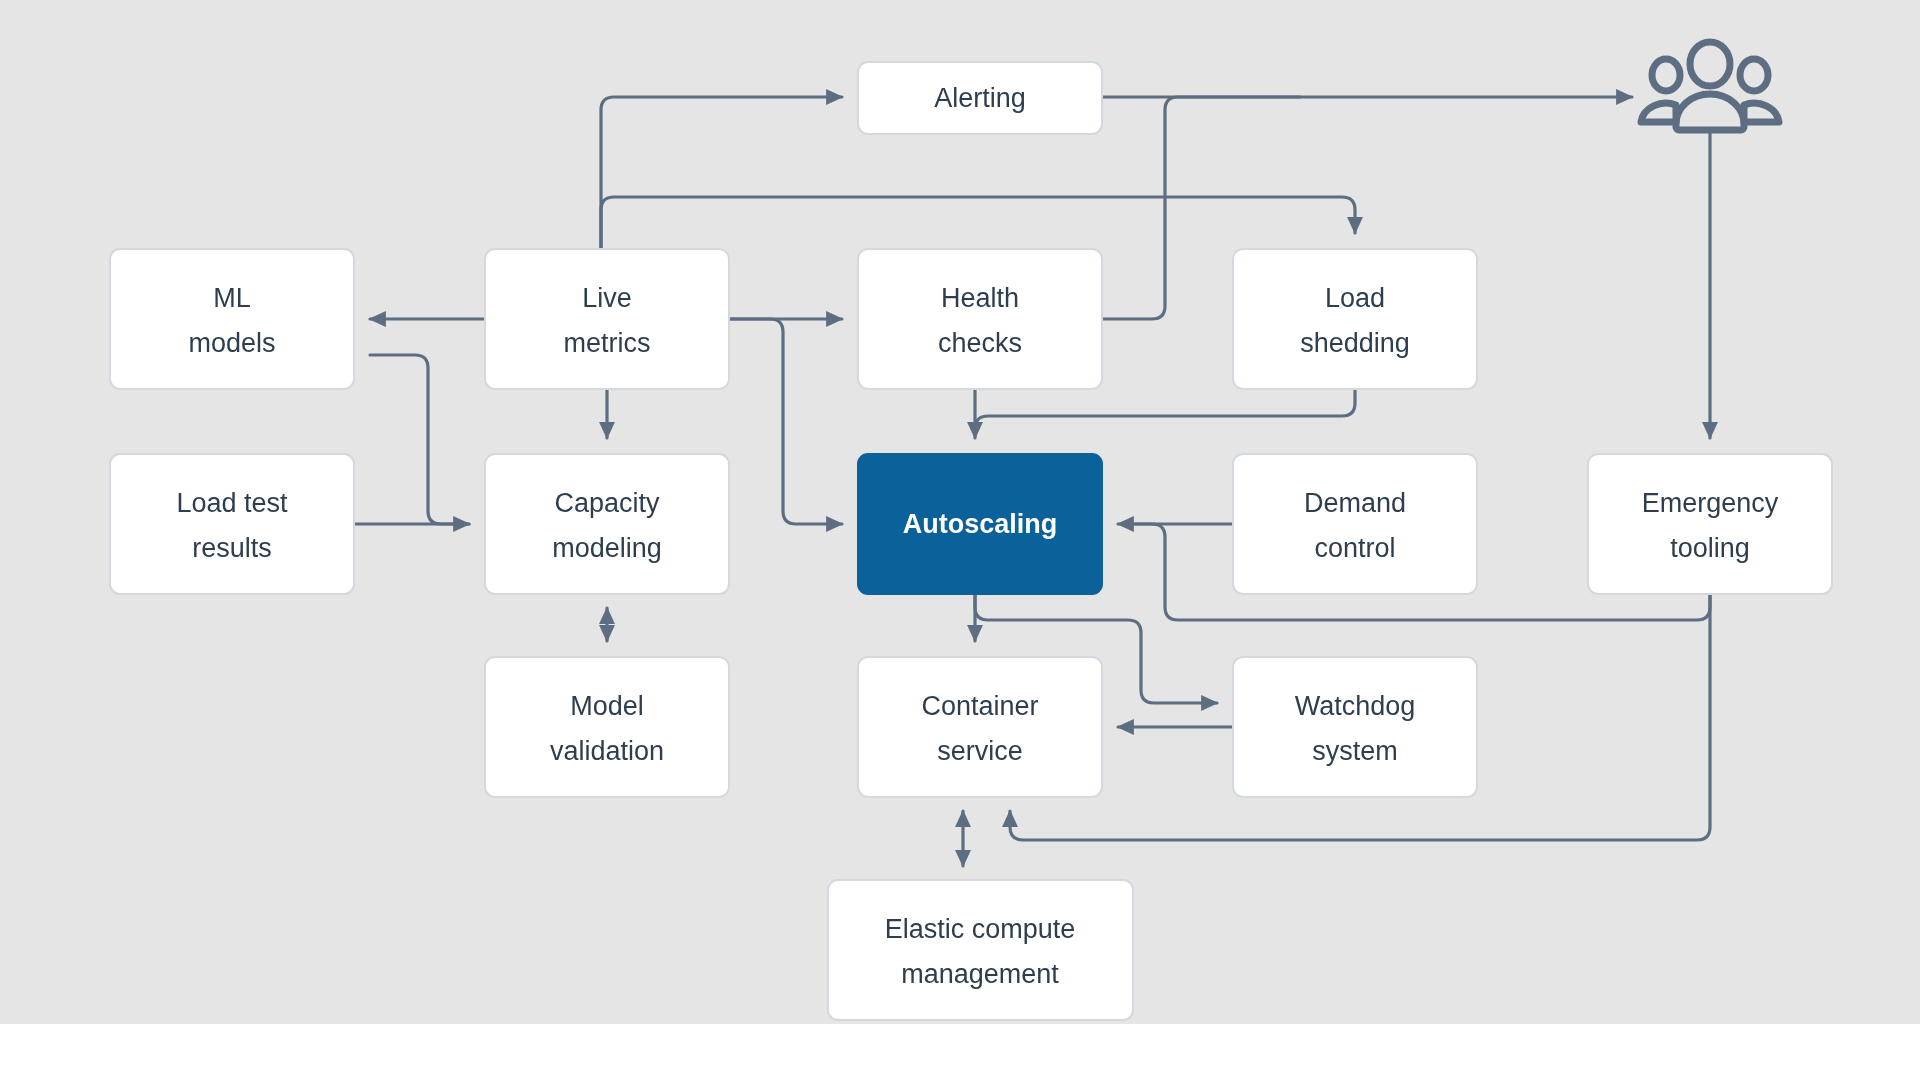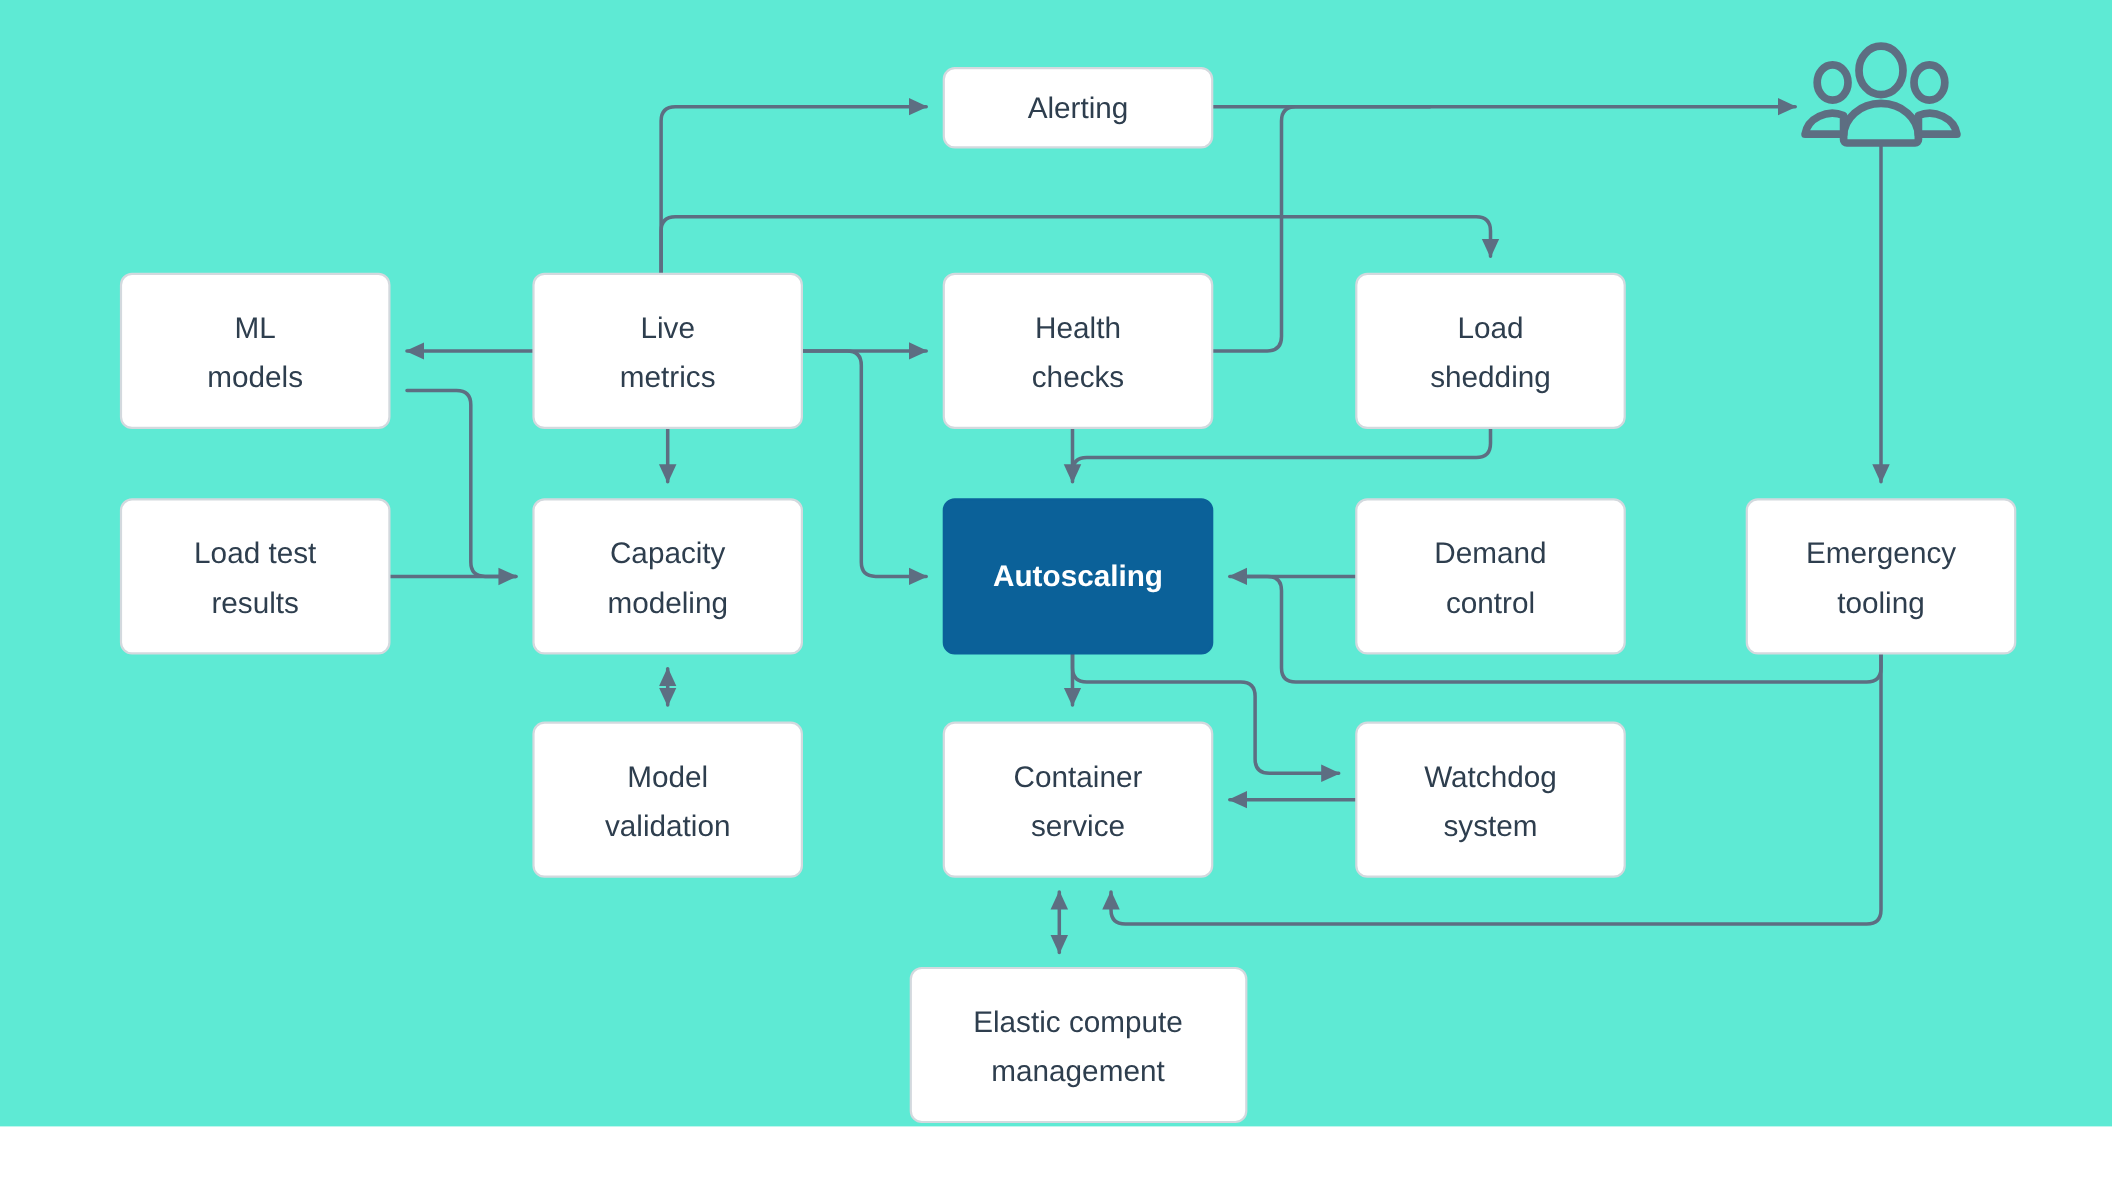--- a/index.html
+++ b/index.html
@@ -10,21 +10,21 @@
   body {
     width: 1920px;
     height: 1080px;
     overflow: hidden;
     font-family: "Liberation Sans", sans-serif;
   }
   #diagram-root {
     position: relative;
     width: 1920px;
     height: 1024px;
-    background: #5eead4;
+    background: #e5e5e5;
   }
   svg.flow {
     display: block;
     width: 1920px;
     height: 1080px;
   }
   .node-rect {
     fill: #ffffff;
     stroke: #d3d9de;
     stroke-width: 2;

